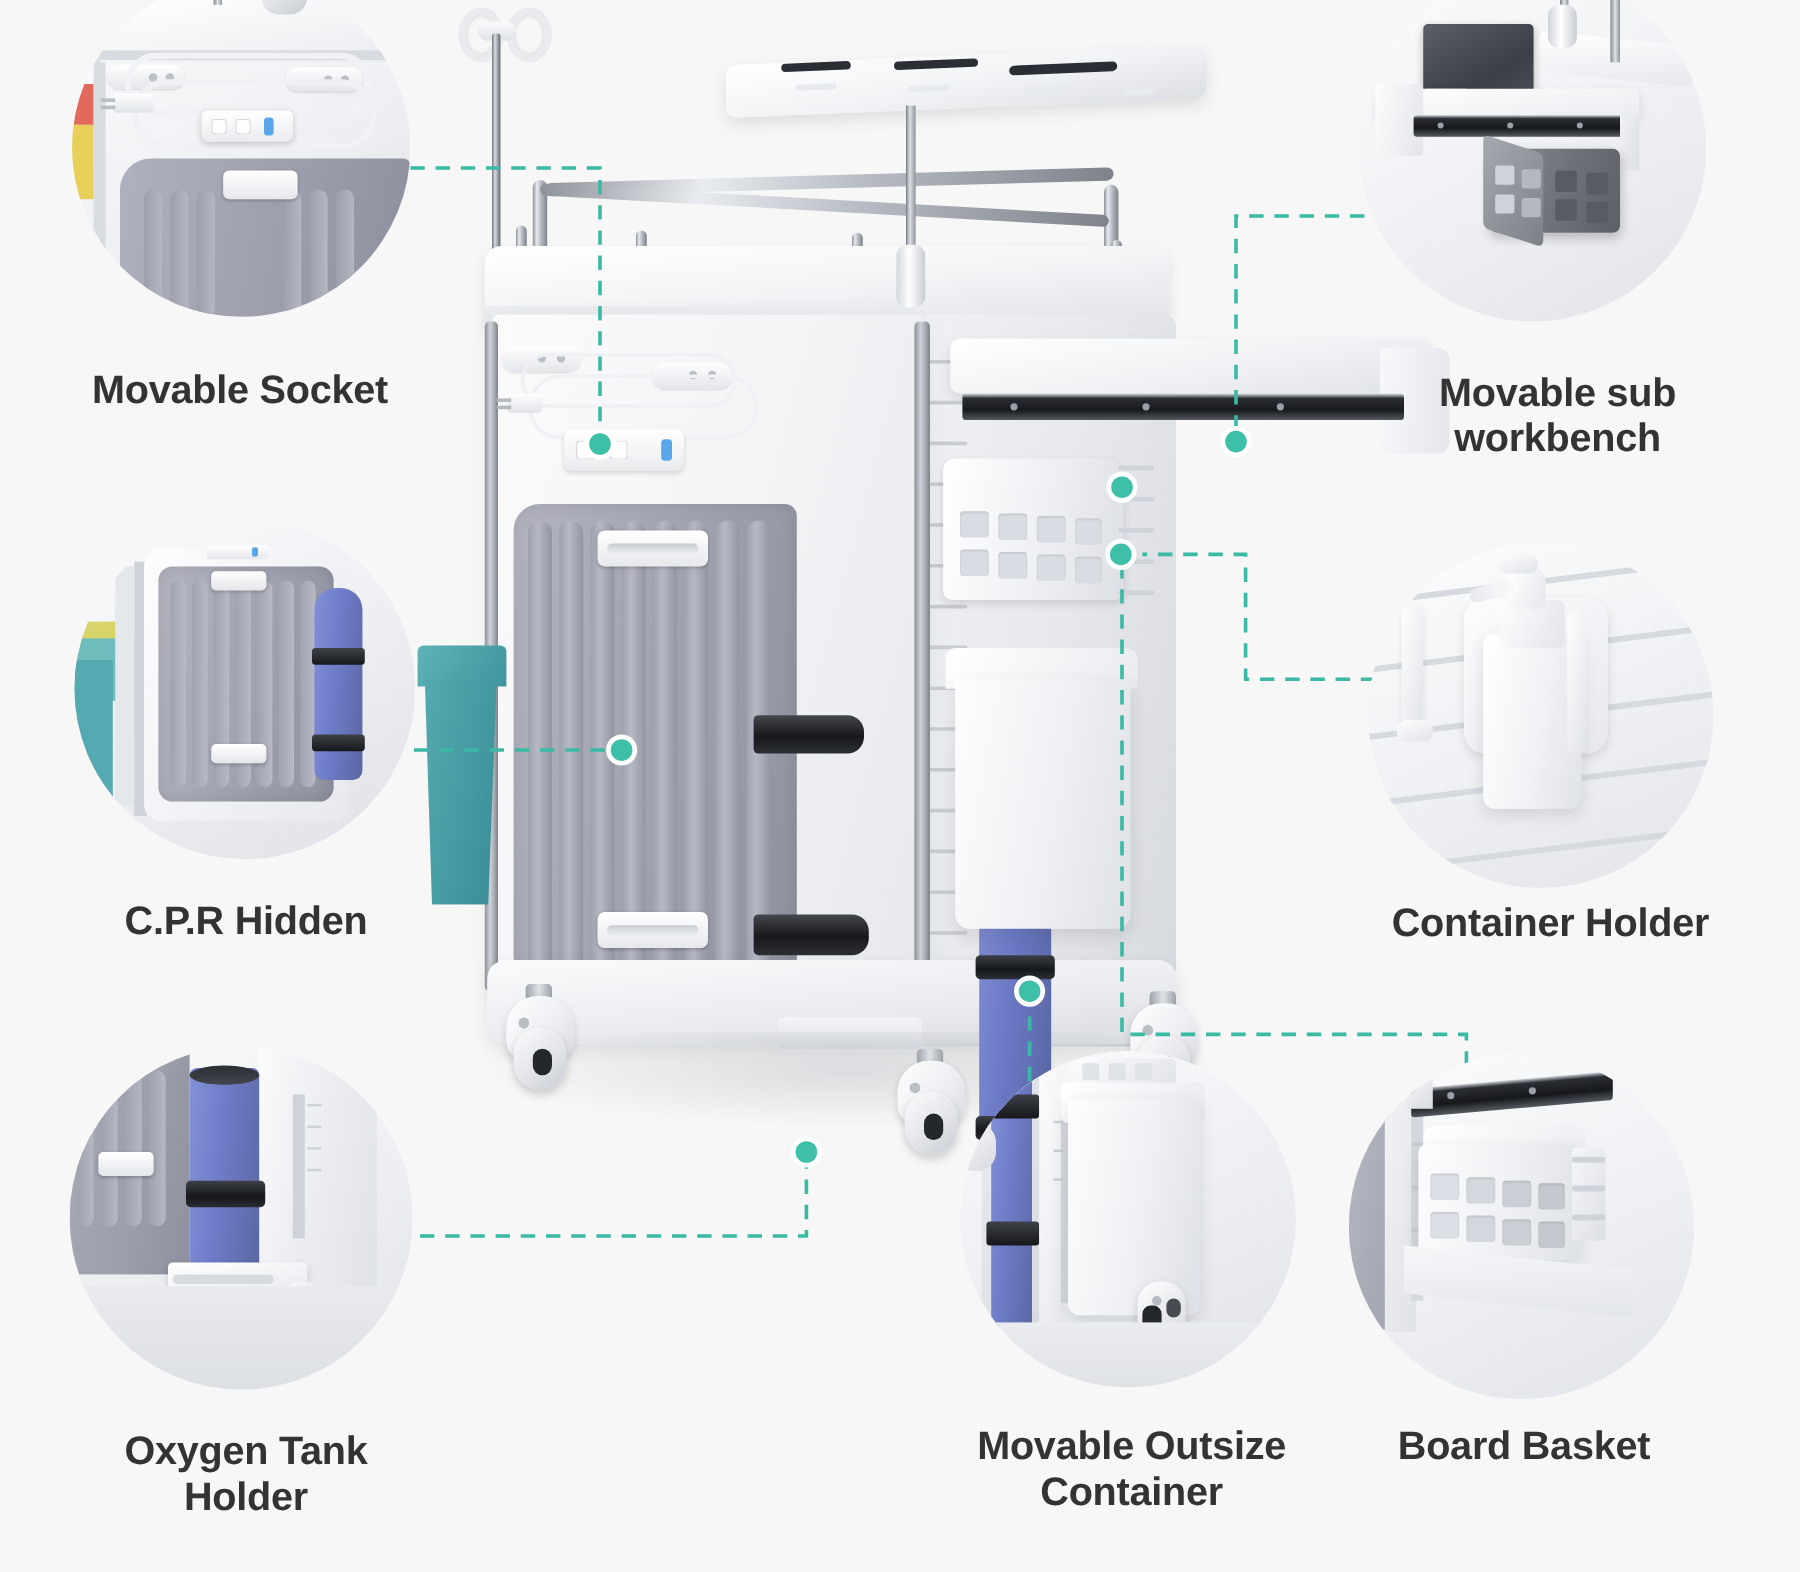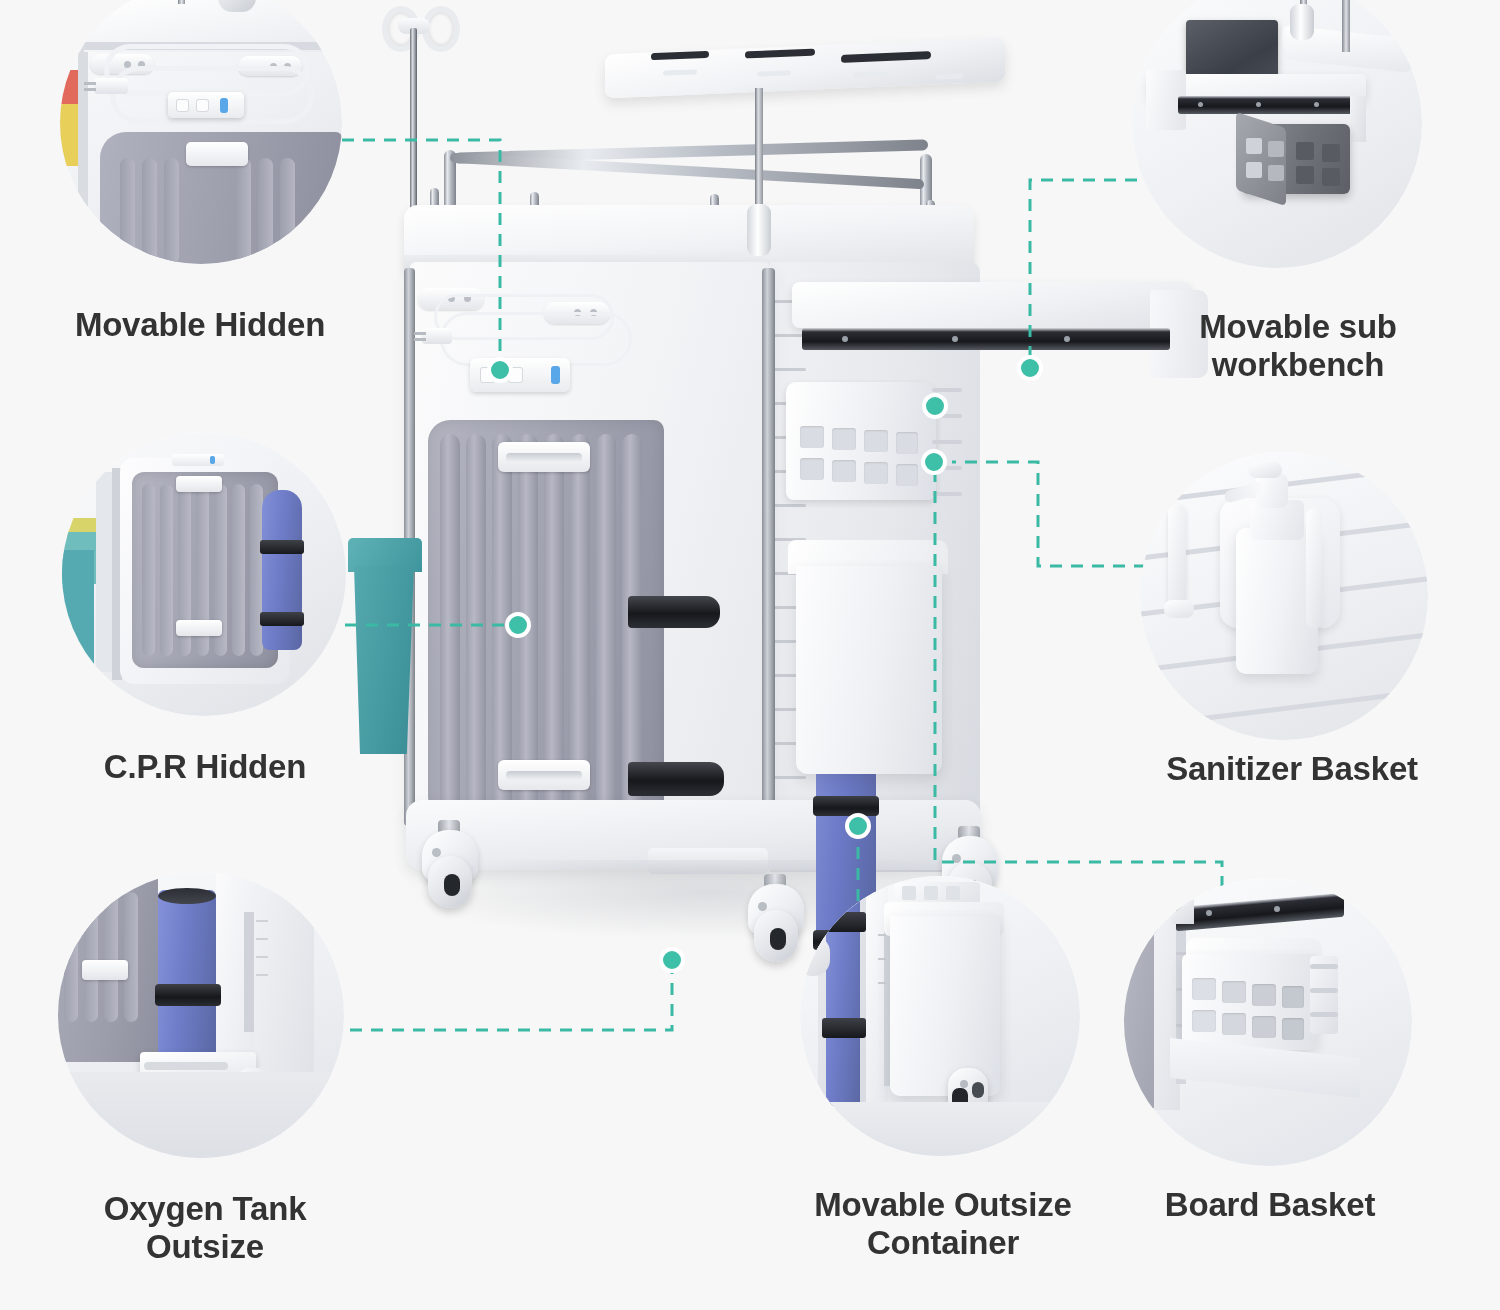--- a/index.html
+++ b/index.html
@@ -404,21 +404,21 @@
       <div style="position:absolute;left:82px;top:176px;width:15px;height:106px;border-radius:9px;background:linear-gradient(90deg,#9d9fad,#b5b6c2);"></div>
       <div style="position:absolute;left:104px;top:176px;width:15px;height:106px;border-radius:9px;background:linear-gradient(90deg,#9d9fad,#b5b6c2);"></div>
       <div style="position:absolute;left:176px;top:176px;width:15px;height:106px;border-radius:9px;background:linear-gradient(90deg,#9d9fad,#b5b6c2);"></div>
       <div style="position:absolute;left:198px;top:176px;width:15px;height:106px;border-radius:9px;background:linear-gradient(90deg,#9d9fad,#b5b6c2);"></div>
       <div style="position:absolute;left:220px;top:176px;width:15px;height:106px;border-radius:9px;background:linear-gradient(90deg,#9d9fad,#b5b6c2);"></div>
       <div style="position:absolute;left:126px;top:160px;width:62px;height:24px;border-radius:5px;background:linear-gradient(180deg,#fff,#e6e8ec);box-shadow:0 1px 3px rgba(0,0,0,.2);"></div>
 
       <div style="position:absolute;left:118px;top:0;width:7px;height:22px;background:linear-gradient(90deg,#80848c,#e4e7ec,#8d9199);"></div>
       <div style="position:absolute;left:158px;top:0;width:38px;height:30px;border-radius:0 0 14px 14px;background:linear-gradient(140deg,#f4f5f8,#c9cdd3);"></div>
     </div>
-    <div class="c-label" style="left:20px;top:306px;width:360px;font-size:33px;">Movable Hidden</div>
+    <div class="c-label" style="left:20px;top:306px;width:360px;font-size:33px;">Movable Socket</div>
   </div>
 
   <div class="callout">
     <div class="c-circle" style="left:62px;top:432px;width:284px;height:284px;">
       <div style="position:absolute;inset:0;background:linear-gradient(150deg,#fbfbfc,#eceef2 55%,#dfe1e6);"></div>
 
       <div style="position:absolute;left:0;top:86px;width:44px;height:20px;background:#d9d46a;"></div>
       <div style="position:absolute;left:0;top:100px;width:44px;height:52px;background:#6fbdbd;"></div>
       <div style="position:absolute;left:0;top:118px;width:32px;height:128px;background:#54aab0;"></div>
       <div style="position:absolute;left:34px;top:40px;width:16px;height:200px;background:#e4e7eb;"></div>
@@ -472,21 +472,21 @@
 
       <div style="position:absolute;left:82px;top:180px;width:116px;height:28px;border-radius:4px;background:linear-gradient(170deg,#ffffff,#e6e8ed);box-shadow:0 3px 7px rgba(0,0,0,.15);"></div>
       <div style="position:absolute;left:86px;top:190px;width:84px;height:8px;border-radius:4px;background:#d7dade;"></div>
 
       <div style="position:absolute;left:178px;top:196px;width:34px;height:34px;border-radius:14px;background:linear-gradient(140deg,#fafbfc,#d3d7dd);"></div>
       <div style="position:absolute;left:198px;top:210px;width:12px;height:16px;border-radius:6px;background:#25282d;"></div>
 
       <div style="position:absolute;left:0;top:200px;width:286px;height:90px;background:linear-gradient(180deg,#e8eaee,#dcdfe4);"></div>
     </div>
     <div class="c-label" style="left:30px;top:1190px;width:350px;font-size:33px;">Oxygen Tank
-Outsize</div>
+Holder</div>
   </div>
 
   <div class="callout">
     <div class="c-circle" style="left:1132px;top:-22px;width:290px;height:290px;">
       <div style="position:absolute;inset:0;background:linear-gradient(150deg,#fcfcfd,#eef0f3 55%,#e1e3e8);"></div>
 
       <div style="position:absolute;left:150px;top:54px;width:130px;height:34px;border-radius:8px;background:linear-gradient(170deg,#ffffff,#e6e8ed);transform:skewY(6deg);"></div>
       <div style="position:absolute;left:168px;top:6px;width:7px;height:50px;background:linear-gradient(90deg,#7e828a,#e2e5ea,#8d9199);"></div>
       <div style="position:absolute;left:158px;top:26px;width:24px;height:36px;border-radius:9px;background:linear-gradient(90deg,#d0d4da,#ffffff 45%,#c8ccd2);"></div>
       <div style="position:absolute;left:206px;top:8px;width:48px;height:8px;background:linear-gradient(90deg,#8a8e96,#dde0e5);transform:rotate(22deg);"></div>
@@ -537,21 +537,21 @@
       <div style="position:absolute;left:96px;top:76px;width:82px;height:146px;border-radius:10px;background:linear-gradient(100deg,#ffffff,#f0f2f5 55%,#dfe2e7);box-shadow:0 5px 12px rgba(60,64,72,.15);"></div>
 
       <div style="position:absolute;left:110px;top:48px;width:54px;height:40px;border-radius:6px;background:linear-gradient(110deg,#fdfdfe,#e2e5ea);"></div>
       <div style="position:absolute;left:116px;top:22px;width:32px;height:34px;border-radius:8px;background:linear-gradient(110deg,#ffffff,#e6e8ed);"></div>
 
       <div style="position:absolute;left:84px;top:34px;width:42px;height:12px;border-radius:6px;background:linear-gradient(90deg,#e8eaee,#fbfbfc);transform:rotate(-16deg);"></div>
       <div style="position:absolute;left:108px;top:10px;width:34px;height:16px;border-radius:8px;background:linear-gradient(160deg,#ffffff,#dfe2e7);"></div>
 
       <div style="position:absolute;left:166px;top:56px;width:16px;height:120px;border-radius:8px;background:linear-gradient(100deg,#fefefe,#e0e3e8);"></div>
     </div>
-    <div class="c-label" style="left:1112px;top:750px;width:360px;font-size:33px;">Sanitizer Basket</div>
+    <div class="c-label" style="left:1112px;top:750px;width:360px;font-size:33px;">Container Holder</div>
   </div>
 
   <div class="callout">
     <div class="c-circle" style="left:800px;top:876px;width:280px;height:280px;">
       <div style="position:absolute;inset:0;background:linear-gradient(155deg,#fbfbfc,#eceef2 55%,#dfe2e7);"></div>
 
       <div style="position:absolute;left:18px;top:0;width:56px;height:230px;background:linear-gradient(100deg,#e9ebef,#d6d9df);"></div>
       <div style="position:absolute;left:26px;top:0;width:34px;height:230px;background:linear-gradient(95deg,#8592da,#6f7dc9 45%,#5b68a4);"></div>
       <div style="position:absolute;left:22px;top:36px;width:44px;height:20px;background:linear-gradient(180deg,#3d4046,#16181c);border-radius:3px;"></div>
       <div style="position:absolute;left:22px;top:142px;width:44px;height:20px;background:linear-gradient(180deg,#3d4046,#16181c);border-radius:3px;"></div>

